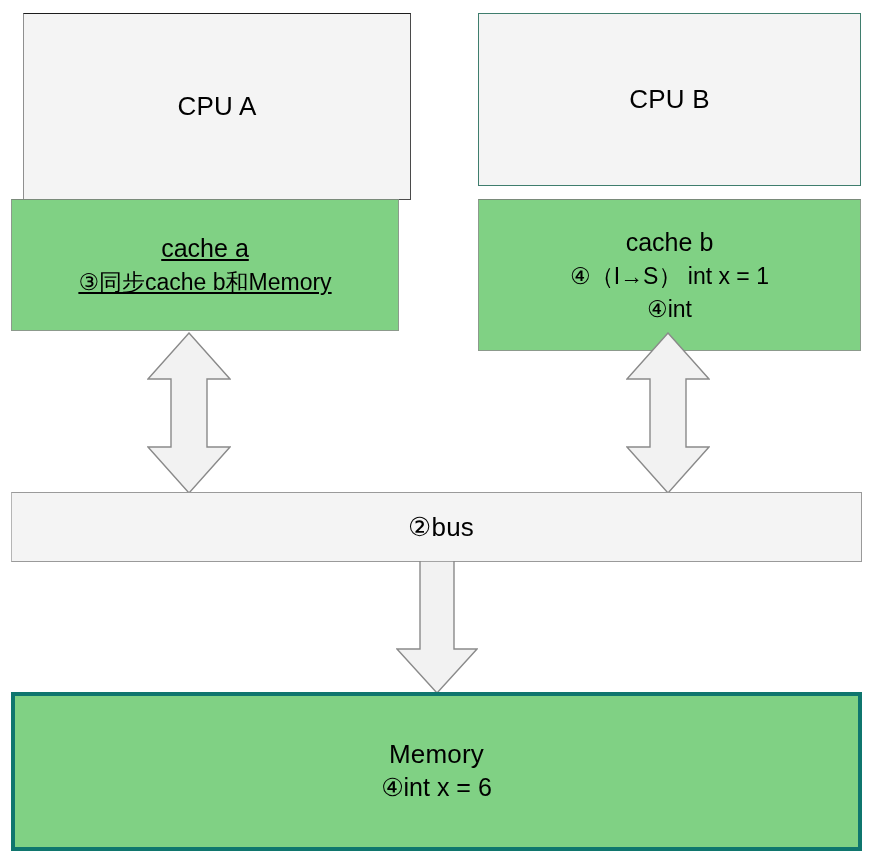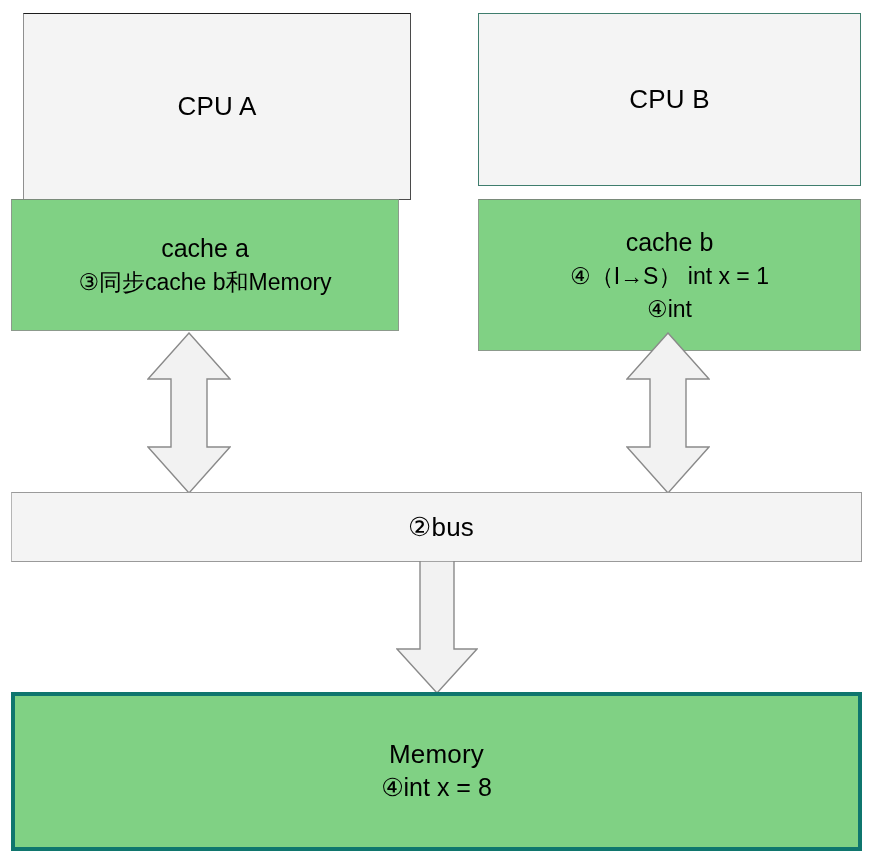--- a/index.html
+++ b/index.html
@@ -88,21 +88,21 @@
 </style>
 </head>
 <body>
 
 <div id="canvas">
 
   <div class="box cpu-head border-dark" style="left:23px; top:13px; width:388px; height:187px;">
     <div class="title-text">CPU A</div>
   </div>
 
-  <div class="box cache-box" style="left:11px; top:199px; width:388px; height:132px;">
+  <div class="box cache-box" style="left:11px; top:199px; width:388px; height:132px;text-decoration:underline;">
     <div class="line big">cache a</div>
     <div class="line">③同步cache b和Memory</div>
   </div>
 
   <div class="box cpu-head border-teal" style="left:478px; top:13px; width:383px; height:173px;">
     <div class="title-text">CPU B</div>
   </div>
 
   <div class="box cache-box" style="left:478px; top:199px; width:383px; height:152px;justify-content:center;">
     <div class="line big">cache b</div>
@@ -127,16 +127,16 @@
   </div>
 
   <div class="arrow" style="left:396px; top:561px; width:82px; height:133px;">
     <svg width="82" height="133" viewBox="0 0 82 133">
       <polygon points="24,0 58,0 58,88 81,88 41,132 1,88 24,88" fill="#f2f2f2" stroke="#8a8a8a" stroke-width="1.4" stroke-linejoin="miter"></polygon>
     </svg>
   </div>
 
   <div class="box memory-box" style="left:11px; top:692px; width:851px; height:159px;">
     <div class="title-text">Memory</div>
-    <div class="line big">④int x = 8</div>
+    <div class="line big">④int x = 6</div>
   </div>
 
 </div>
 
 </body></html>

